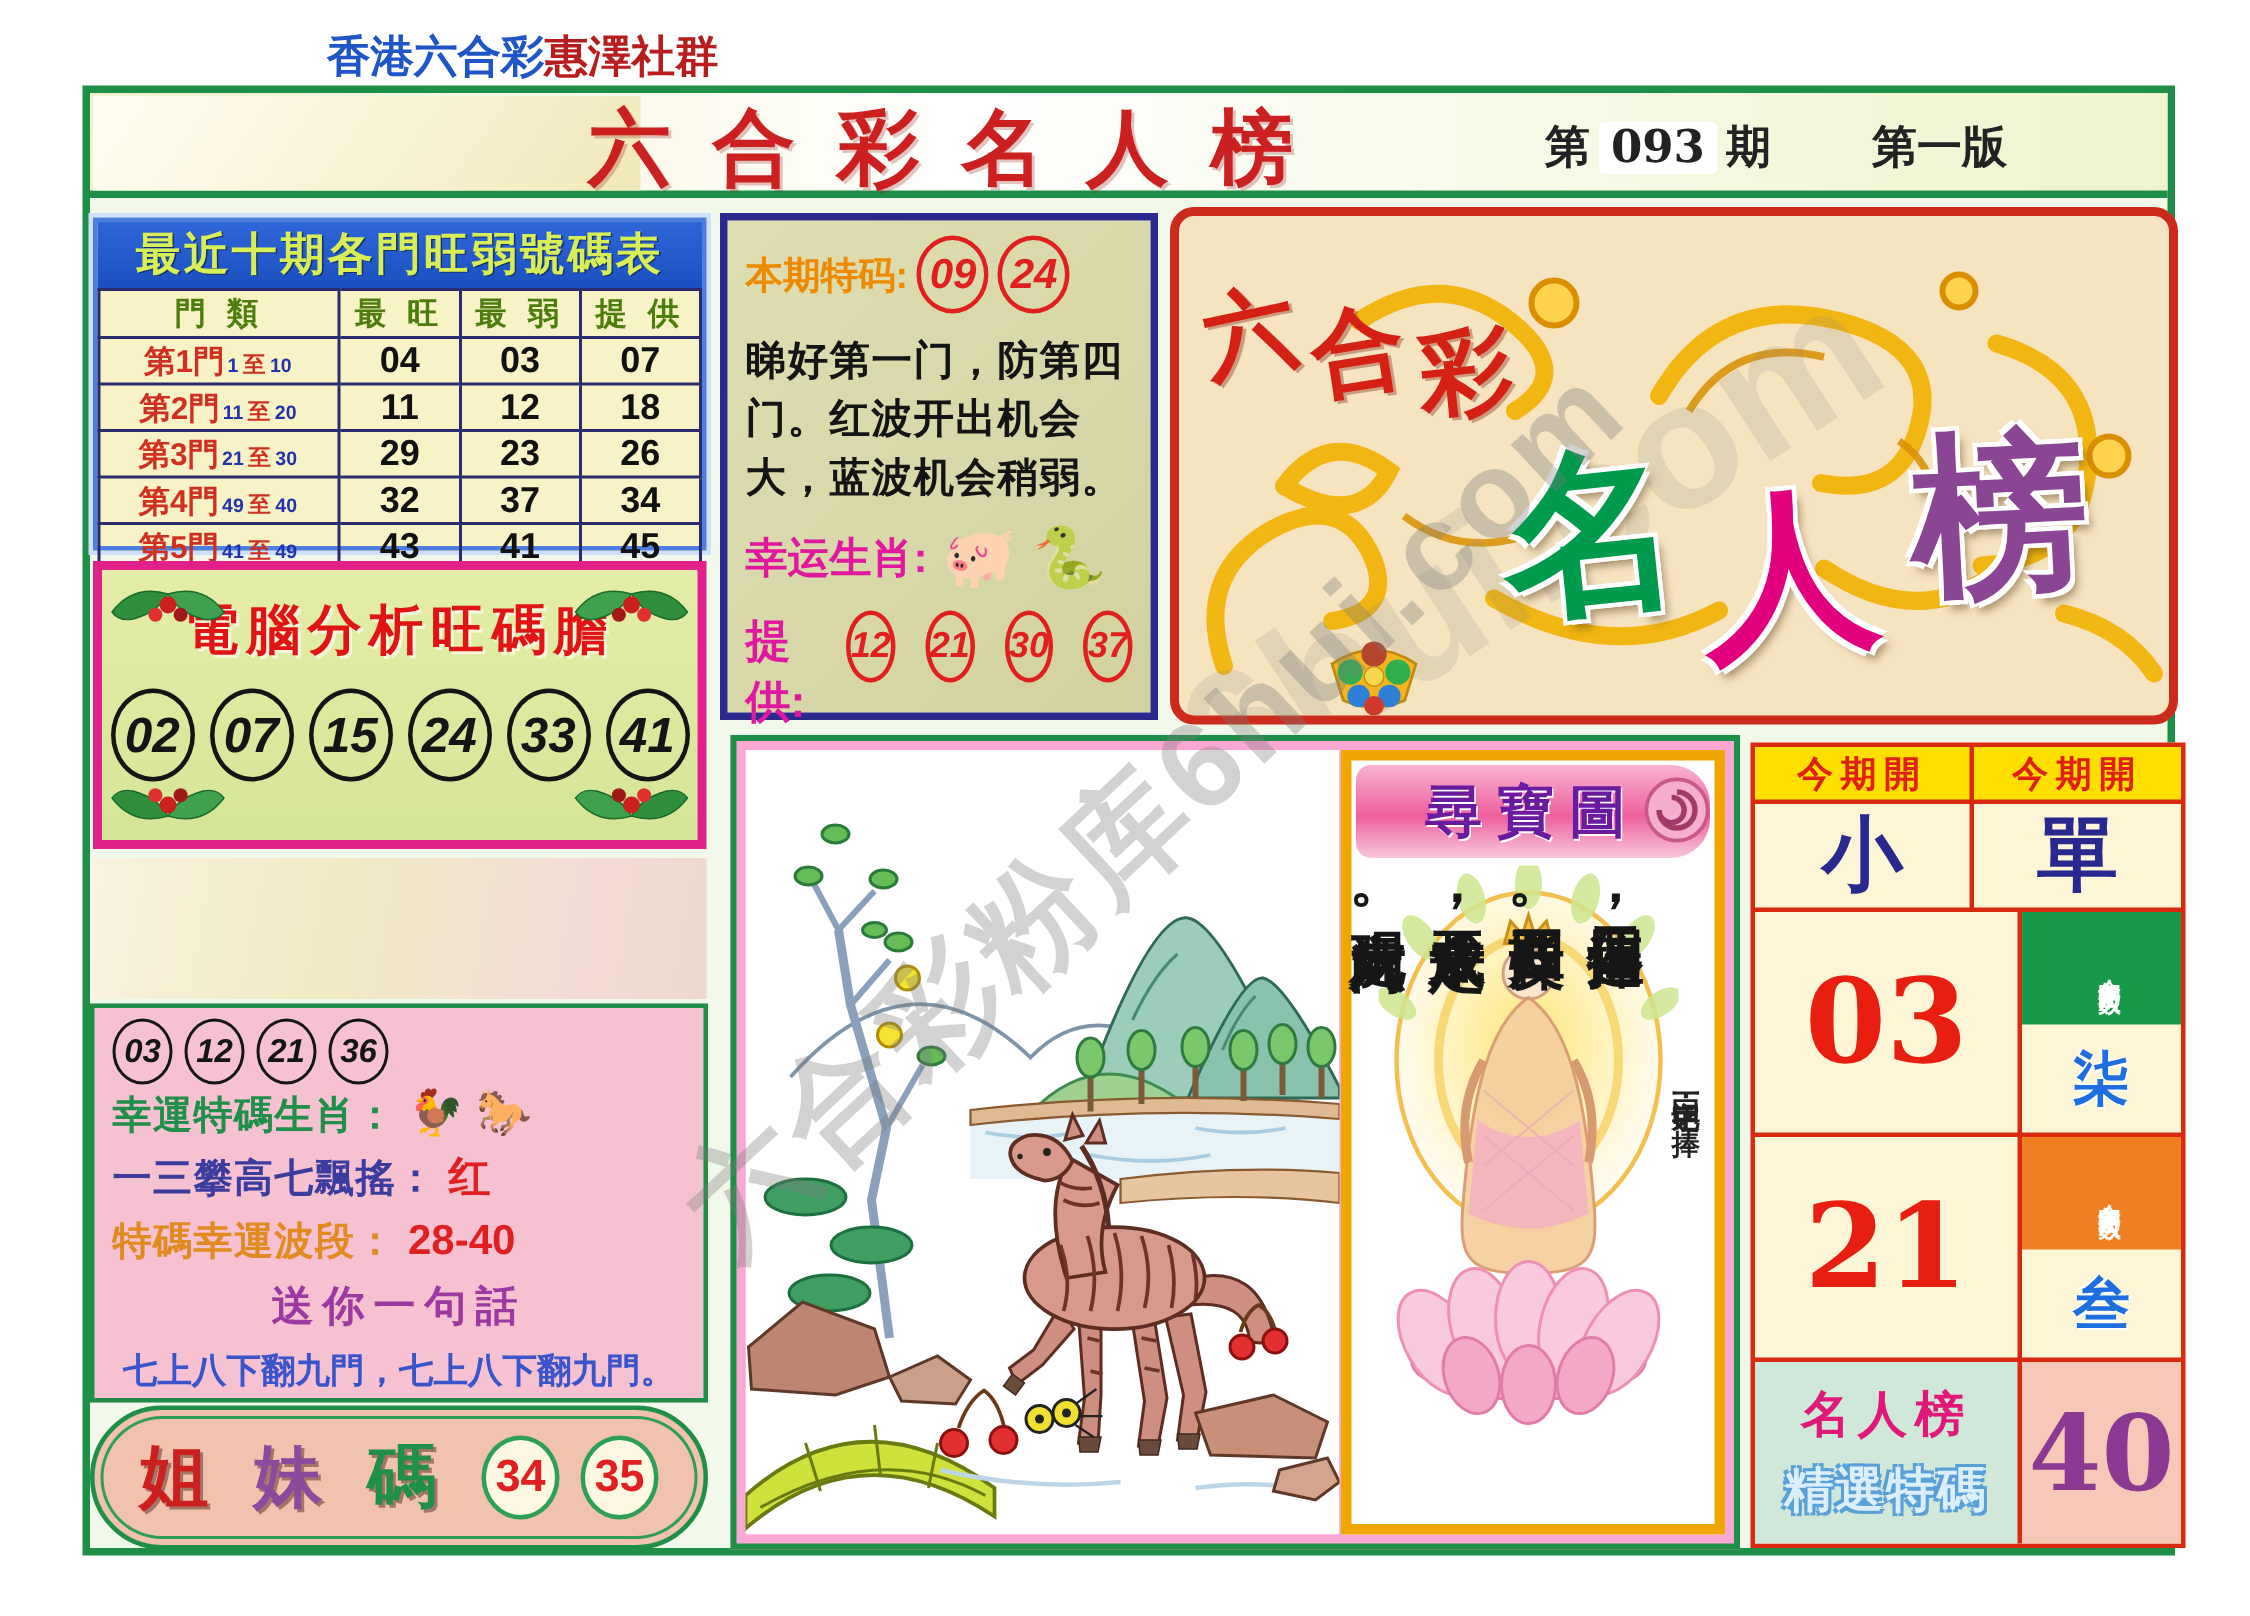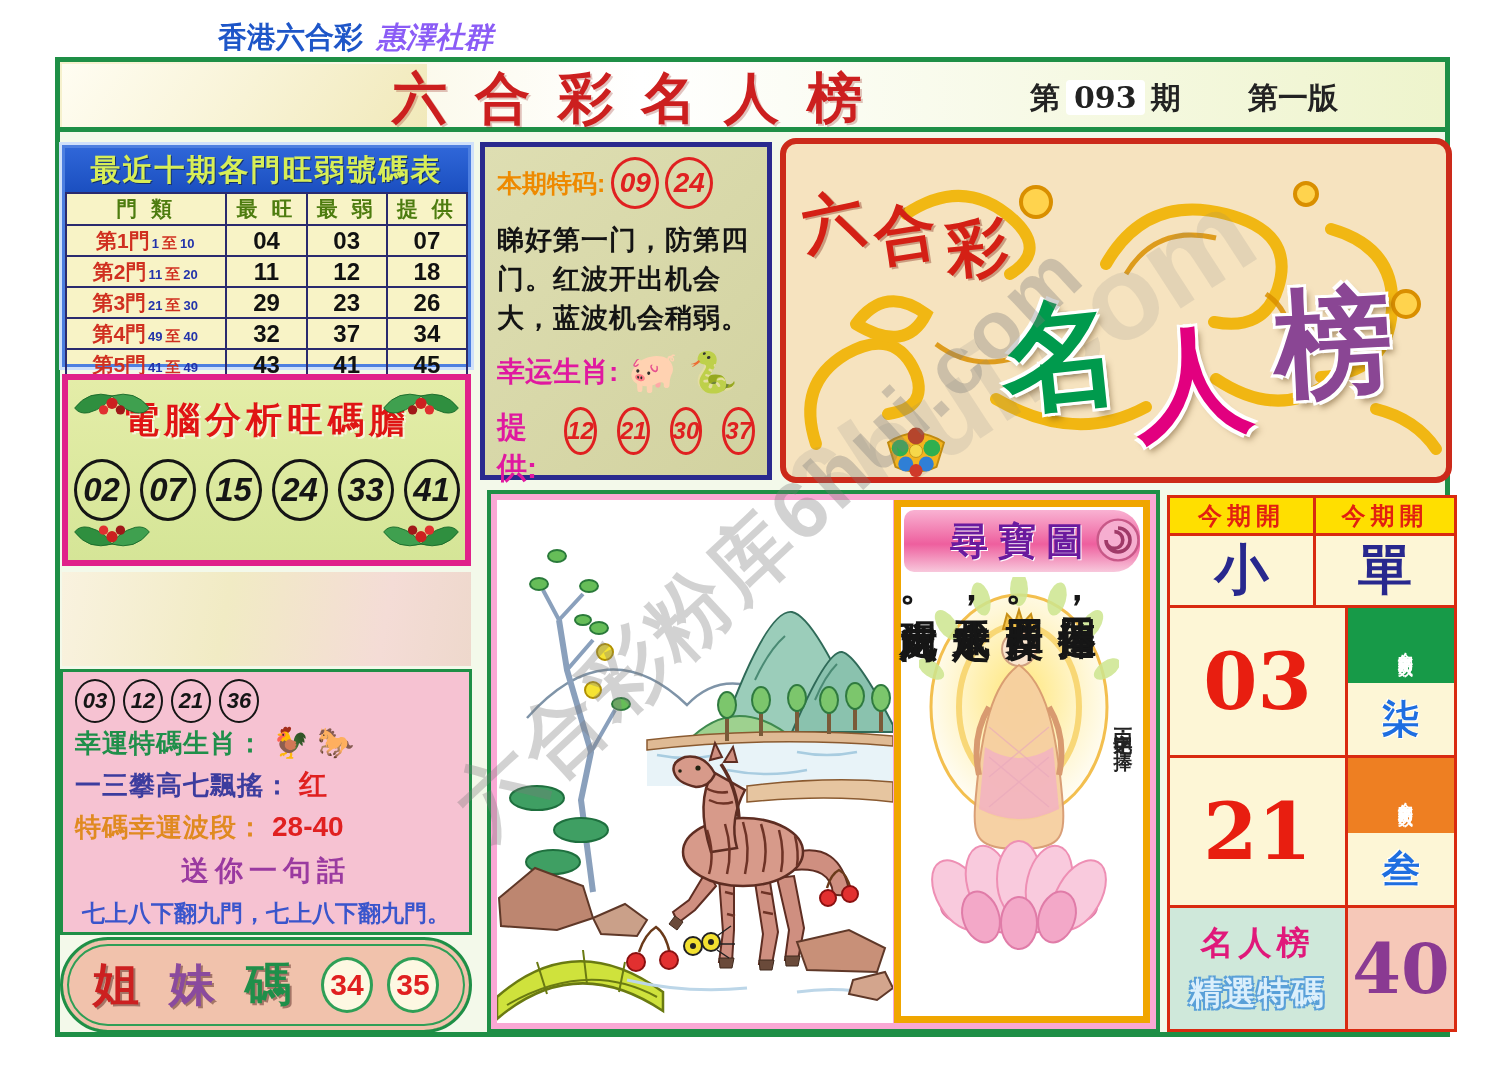--- a/index.html
+++ b/index.html
@@ -8,21 +8,21 @@
   .abs{position:absolute;}
   .frame{position:absolute;left:55px;top:57px;width:1395px;height:980px;
          border:5px solid #1e8f46;background:#f3f9ea;box-sizing:border-box;}
   
   .header{position:absolute;left:60px;top:62px;width:1385px;height:70px;box-sizing:border-box;
           border-bottom:5px solid #1e8f46;
           background:linear-gradient(90deg,#f6f1cd,#ffffff 42%,#eef4cc);}
   .logo-box{position:absolute;left:2px;top:2px;width:365px;height:63px;
             background:linear-gradient(125deg,#fffdf2,#f1e9ba);}
   .publisher{position:absolute;left:218px;top:18px;font-size:29px;font-weight:bold;white-space:nowrap;}
-  .pub-region{color:#1e56c8;} .pub-group{color:#8b5cf6;margin-left:14px;font-style:italic;}
+  .pub-region{color:#1e56c8;} .pub-group{color:#b91c1c;margin-left:0;}
   .main-title{position:absolute;left:392px;top:0px;font-family:"DejaVu Serif",serif;
               font-size:55px;font-weight:bold;color:#cc1f1f;letter-spacing:28px;white-space:nowrap;
               text-shadow:2px 2px 0 rgba(140,20,10,.25);}
   .issue{position:absolute;left:1030px;top:16px;font-size:30px;font-weight:bold;color:#222;white-space:nowrap;}
   .issue-num{display:inline-block;background:#fff;padding:0 8px;border-radius:4px;margin:0 6px;
              font-family:"DejaVu Serif",serif;}
   .edition{position:absolute;left:1248px;top:16px;font-size:30px;font-weight:bold;color:#222;}
   
   .tbox{position:absolute;left:62px;top:145px;width:409px;height:222px;box-sizing:border-box;
         border:3px solid #4d7fe0;box-shadow:0 0 0 3px #cfe0fa;background:#f8f3c6;}

